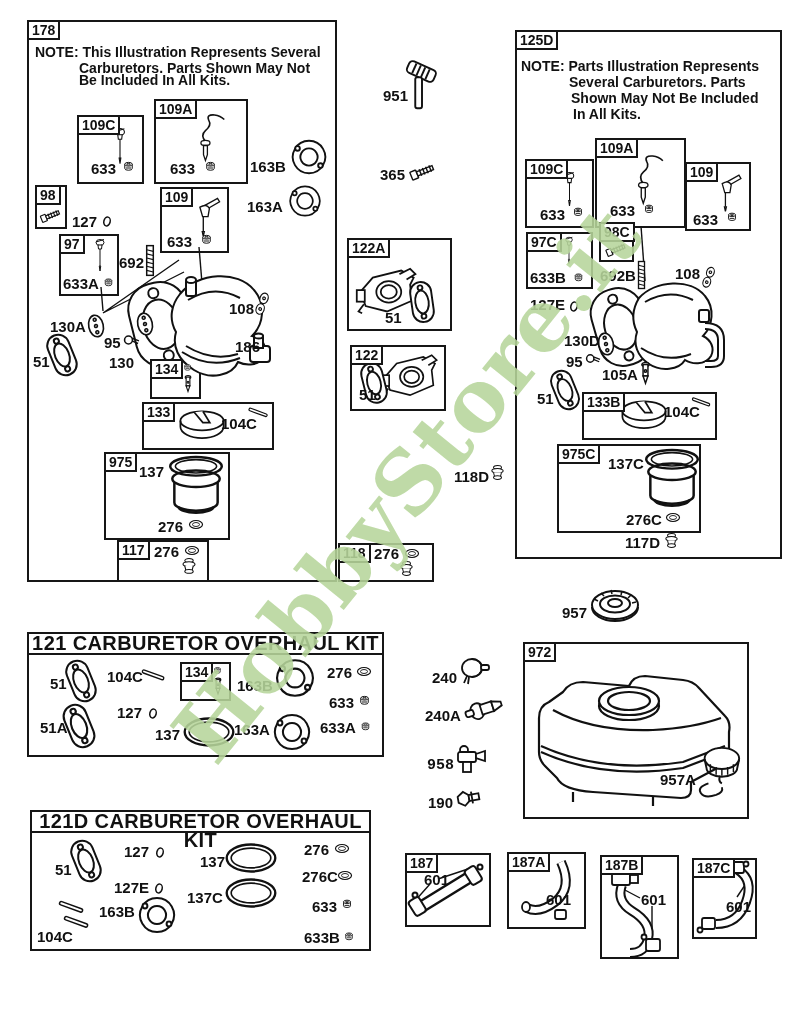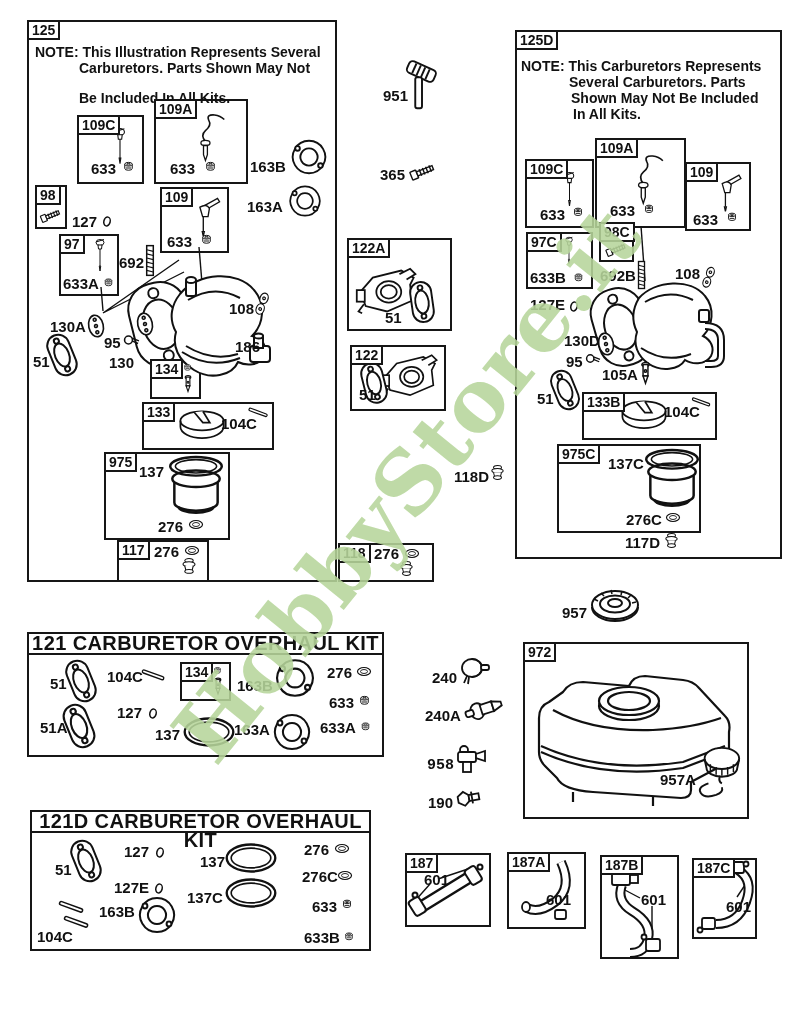--- a/index.html
+++ b/index.html
@@ -186,24 +186,24 @@
       <path d="M189 321 L189 356"></path>
       <path d="M212 328 L233 341"></path>
       <path d="M641 226 L645 281"></path>
       <path d="M430 884 L414 902 M438 879 L468 869"></path>
       <path d="M652 906 L652 937 M640 898 L623 889"></path>
       <path d="M737 897 L745 885"></path>
     </g>
   </svg>
 
   <div class="gbox" style="left:27px;top:20px;width:306px;height:558px;">
-    <span class="tag">125</span>
+    <span class="tag">178</span>
     <div class="note" style="left:50px;top:38px;">Carburetors. Parts Shown May Not</div>
     <div class="note" style="left:6px;top:22px;">NOTE: This Illustration Represents Several</div>
-    <div class="note" style="left:50px;top:68px;text-align:center;">Be Included In All Kits.</div>
+    <div class="note" style="left:50px;top:50px;text-align:center;">Be Included In All Kits.</div>
 
     <div class="gbox" style="left:48px;top:93px;width:63px;height:65px;">
       <span class="tag">109C</span>
       <svg class="ic" style="left:28px;top:10px" width="26" height="40">
           <use href="#s-needleA"></use>
         </svg>
       <span class="lbl" style="left:12px;top:44px;">633</span>
       <svg class="ic" style="left:42px;top:42px" width="15" height="15">
           <use href="#s-nut"></use>
         </svg>
@@ -411,21 +411,21 @@
     <svg class="ic" style="left:62px;top:2px" width="20" height="13">
         <use href="#s-oval"></use>
       </svg>
     <svg class="ic" style="left:58px;top:14px" width="17" height="19">
         <use href="#s-cup"></use>
       </svg>
   </div>
 
   <div class="gbox" style="left:515px;top:30px;width:263px;height:525px;">
     <span class="tag">125D</span>
-    <div class="note" style="left:4px;top:26px;">NOTE: This Carburetors Represents</div>
+    <div class="note" style="left:4px;top:26px;">NOTE: Parts Illustration Represents</div>
     <div class="note" style="left:52px;top:42px;">Several Carburetors. Parts</div>
     <div class="note" style="left:54px;top:58px;">Shown May Not Be Included</div>
     <div class="note" style="left:56px;top:74px;">In All Kits.</div>
 
     <div class="gbox" style="left:8px;top:127px;width:65px;height:65px;">
       <span class="tag">109C</span>
       <svg class="ic" style="left:30px;top:10px" width="25" height="38">
           <use href="#s-needleA"></use>
         </svg>
       <span class="lbl" style="left:13px;top:46px;">633</span>

